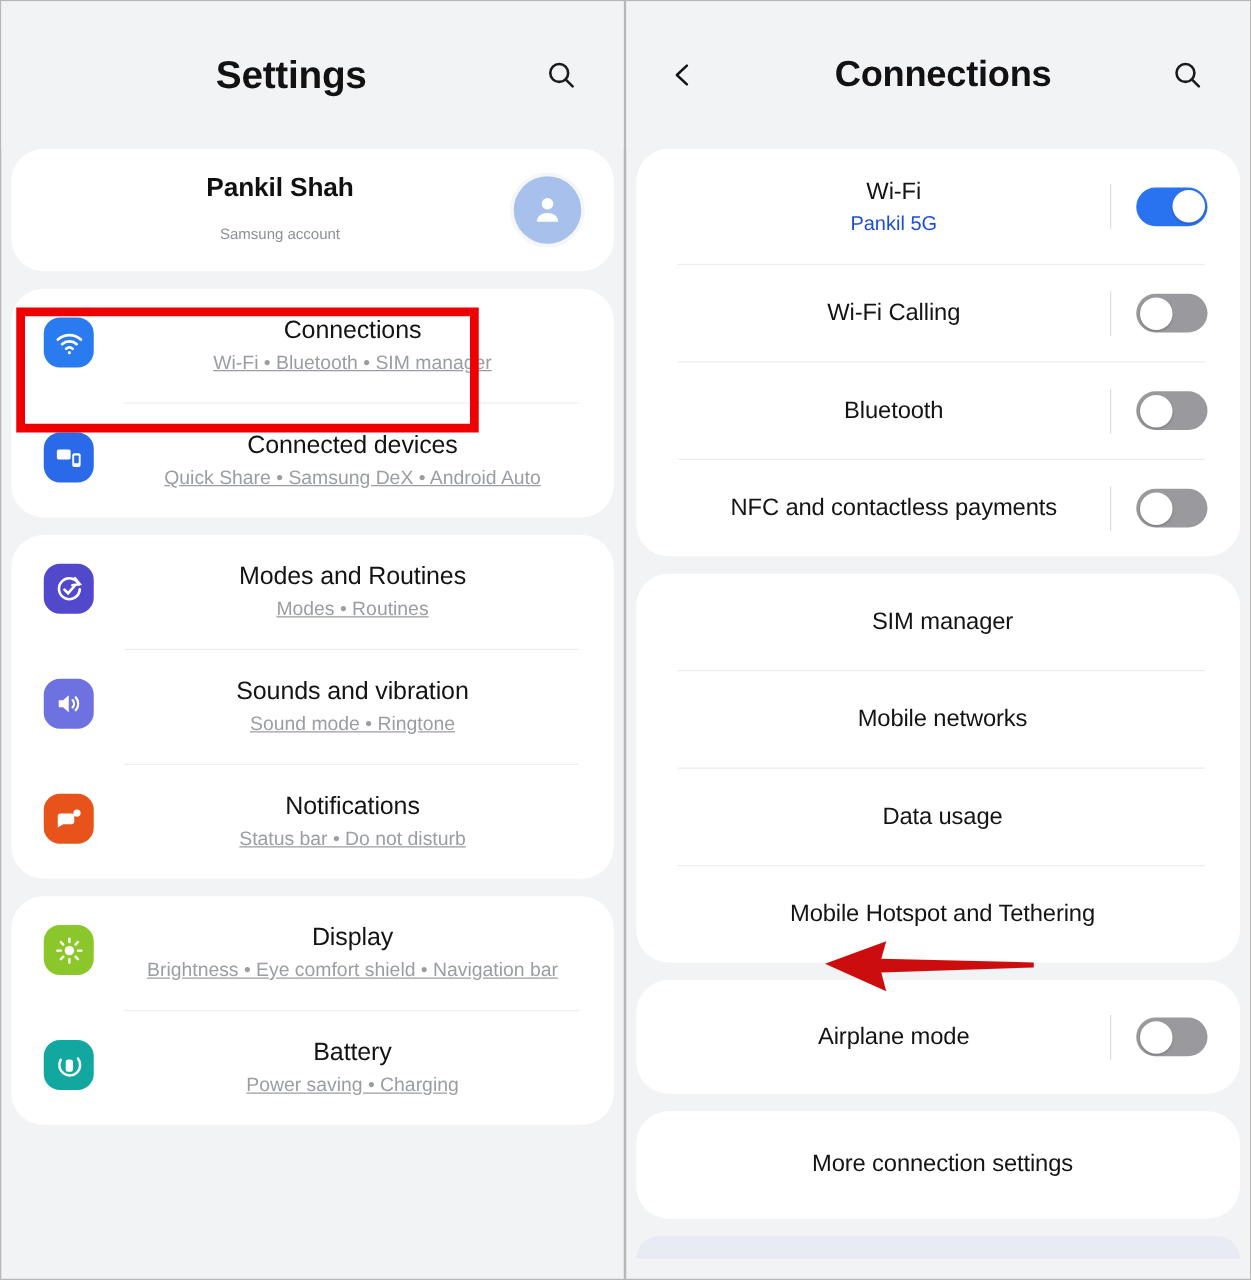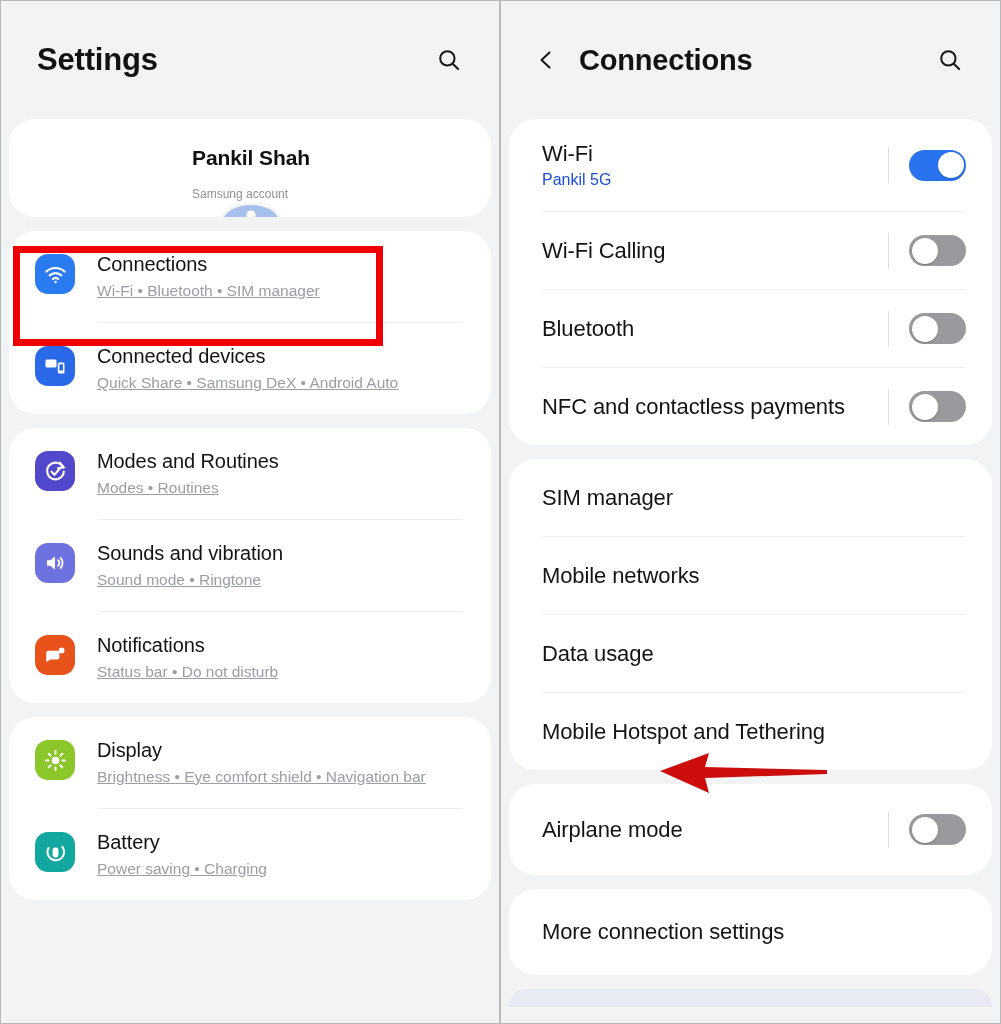--- a/index.html
+++ b/index.html
@@ -2,21 +2,21 @@
 <html><head>
 <meta charset="utf-8">
 <style>
   * { box-sizing: border-box; margin: 0; padding: 0; }
   html, body {
     width: 1001px; height: 1024px;
     background: #b9b9b9;
     font-family: "Liberation Sans", sans-serif;
     overflow: hidden;
   }
-  .screens { display: flex; width: 1001px; height: 736px; }
+  .screens { display: flex; width: 1001px; height: 736px; text-align: center; }
 
   .phone {
     position: relative;
     width: 500px; height: 1024px;
     background: #f2f3f5;
     border: 1px solid #b7b7b7;
     overflow: hidden;
   }
   .phone.right { width: 501px; border-left: 1px solid #b7b7b7; }
 
@@ -46,21 +46,20 @@
     background: #ffffff;
     border-radius: 26px;
     overflow: hidden;
   }
 
   
   .profile {
     display: flex; align-items: center;
     padding: 26px 26px 26px 28px;
     height: 98px;
-    flex-direction: column;
   }
   .profile-txt { flex: 1; }
   .profile-name {
     font-size: 21px; font-weight: 700; color: #101010;
     line-height: 26px; letter-spacing: -0.1px;
   }
   .profile-sub {
     font-size: 12px; color: #8d9096; line-height: 22px; margin-top: 12px;
   }
   .avatar {
@@ -92,21 +91,21 @@
     height: 1px; background: #eceef0; margin-left: 90px; margin-right: 28px;
   }
 
   
   .rrow {
     display: flex; align-items: center;
     min-height: 77px;
     padding: 0 26px 0 33px;
   }
   .rrow .rtext { flex: 1; min-width: 0; }
-  .rtitle { font-size: 22px; color: #141414; line-height: 28px; letter-spacing: -0.1px; }
+  .rtitle { font-size: 19px; color: #141414; line-height: 28px; letter-spacing: -0.1px; }
   .rsub { font-size: 16px; color: #1d4ed8; line-height: 22px; margin-top: 1px; }
   .rdivider { height: 1px; background: #ededef; margin: 0 28px 0 33px; }
 
   .tgl-wrap { display: flex; align-items: center; flex: 0 0 auto; }
   .tgl-sep { width: 1px; height: 36px; background: #dddfe2; margin-right: 20px; }
   .toggle {
     width: 57px; height: 31px; border-radius: 16px;
     position: relative; background: #9a9a9e;
   }
   .toggle.on { background: #2a73f0; }

